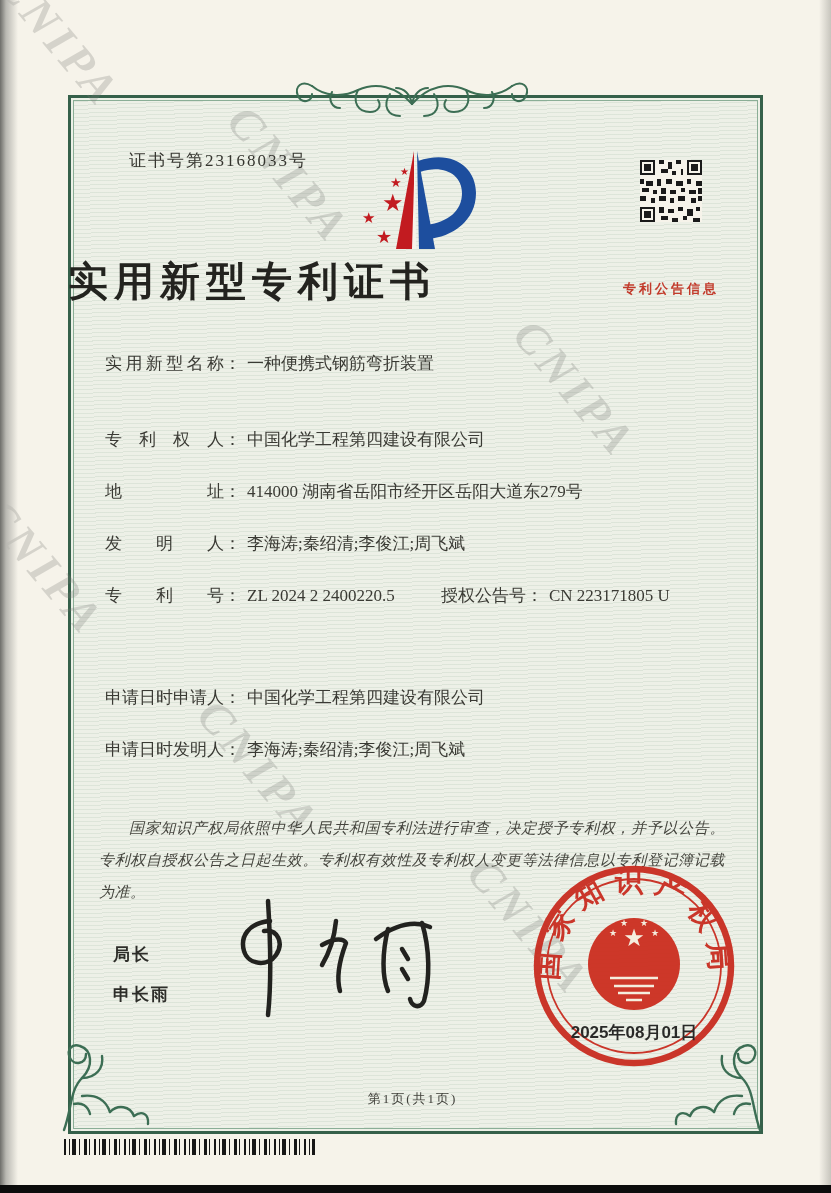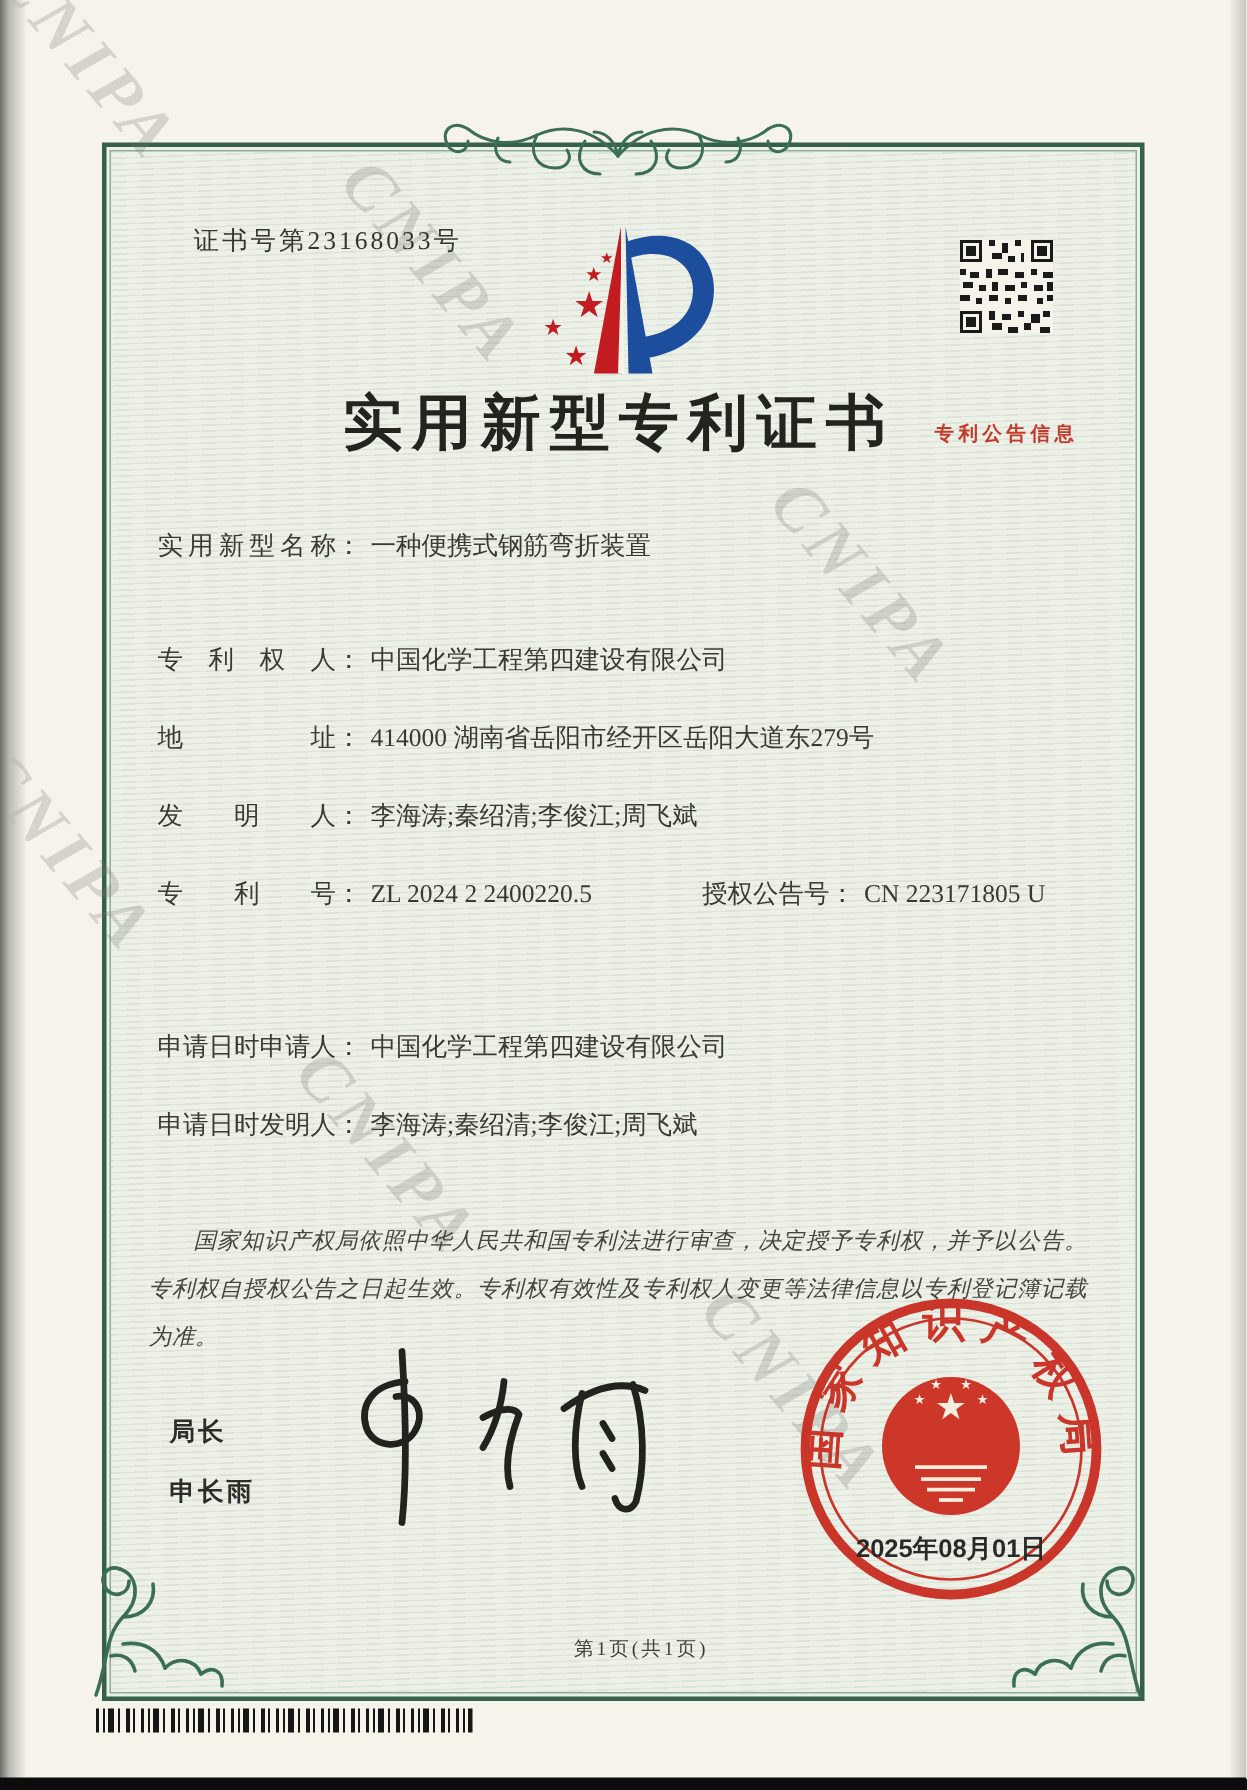--- a/index.html
+++ b/index.html
@@ -16,38 +16,38 @@
     border:3px solid #35604a;z-index:1;background:#edf0e7;}
   .frame-inner{position:absolute;left:2px;top:2px;right:2px;bottom:2px;border:1px solid #8aae96;
     background:repeating-linear-gradient(178deg, rgba(121,158,131,0.14) 0px, rgba(121,158,131,0.14) 1px, transparent 1px, transparent 4px);}
   .wm{position:absolute;z-index:2;font-family:"Liberation Serif",serif;font-weight:700;font-style:italic;
     font-size:46px;letter-spacing:5px;color:rgba(118,118,114,0.26);transform:rotate(50deg);white-space:nowrap;}
   .content{position:absolute;left:0;top:0;width:831px;height:1193px;z-index:3;}
   .certno{position:absolute;left:104px;top:149px;font-size:17px;letter-spacing:2px;color:#35352f;margin-left:25px;}
   .qr{position:absolute;left:640px;top:160px;width:62px;height:62px;}
   .qr-caption{position:absolute;left:598px;top:233px;width:146px;text-align:center;
     color:#c23a2b;font-size:13px;font-weight:700;letter-spacing:3px;margin-top:47px;}
-  .title{position:absolute;left:68px;top:254px;width:689px;text-align:center;
+  .title{position:absolute;left:68px;top:254px;width:689px;
     font-size:40px;font-weight:700;letter-spacing:6px;color:#23231f;}
   .frow{position:absolute;left:105px;width:630px;height:26px;font-size:17px;white-space:nowrap;}
   .flabel{display:inline-block;width:119px;text-align:justify;text-align-last:justify;vertical-align:top;color:#3a3a34;}
   .fcolon{margin-right:6px;color:#3a3a34;}
   .fvalue{color:#3a3a34;}
-  .col2{position:absolute;left:363px;top:0;}
+  .col2{position:absolute;left:336px;top:0;}
   .col2 .flabel2{color:#3a3a34;}
   .statement{position:absolute;left:99px;top:812px;width:626px;font-size:15px;line-height:32px;
     text-indent:2em;text-align:justify;letter-spacing:0.5px;color:#45453e;font-style:italic;}
   .dtitle{position:absolute;left:113px;top:943px;font-size:17px;font-weight:700;
     font-family:Liberation Serif, serif;color:#2d2d29;letter-spacing:2px;}
   .dname{position:absolute;left:113px;top:983px;font-size:17px;font-weight:700;
     font-family:Liberation Mono, monospace;color:#2d2d29;letter-spacing:2px;}
   .sig{position:absolute;left:218px;top:893px;width:240px;height:130px;}
   .seal{position:absolute;left:530px;top:862px;width:208px;height:208px;z-index:4;opacity:0.93;}
   .footer{position:absolute;left:68px;top:1090px;width:689px;text-align:center;font-size:13px;
-    letter-spacing:2px;color:#3f3f39;margin-left:15px;}
+    letter-spacing:2px;color:#3f3f39;}
   .barcode{position:absolute;left:64px;top:1139px;width:251px;height:16px;
     background:repeating-linear-gradient(90deg,
       #161616 0 2px, transparent 2px 5px,
       #161616 5px 6px, transparent 6px 8px,
       #161616 8px 12px, transparent 12px 15px,
       #161616 15px 16px, transparent 16px 20px,
       #161616 20px 23px, transparent 23px 25px,
       #161616 25px 26px, transparent 26px 30px);}
   .orn{position:absolute;z-index:2;}
   svg{display:block;}

